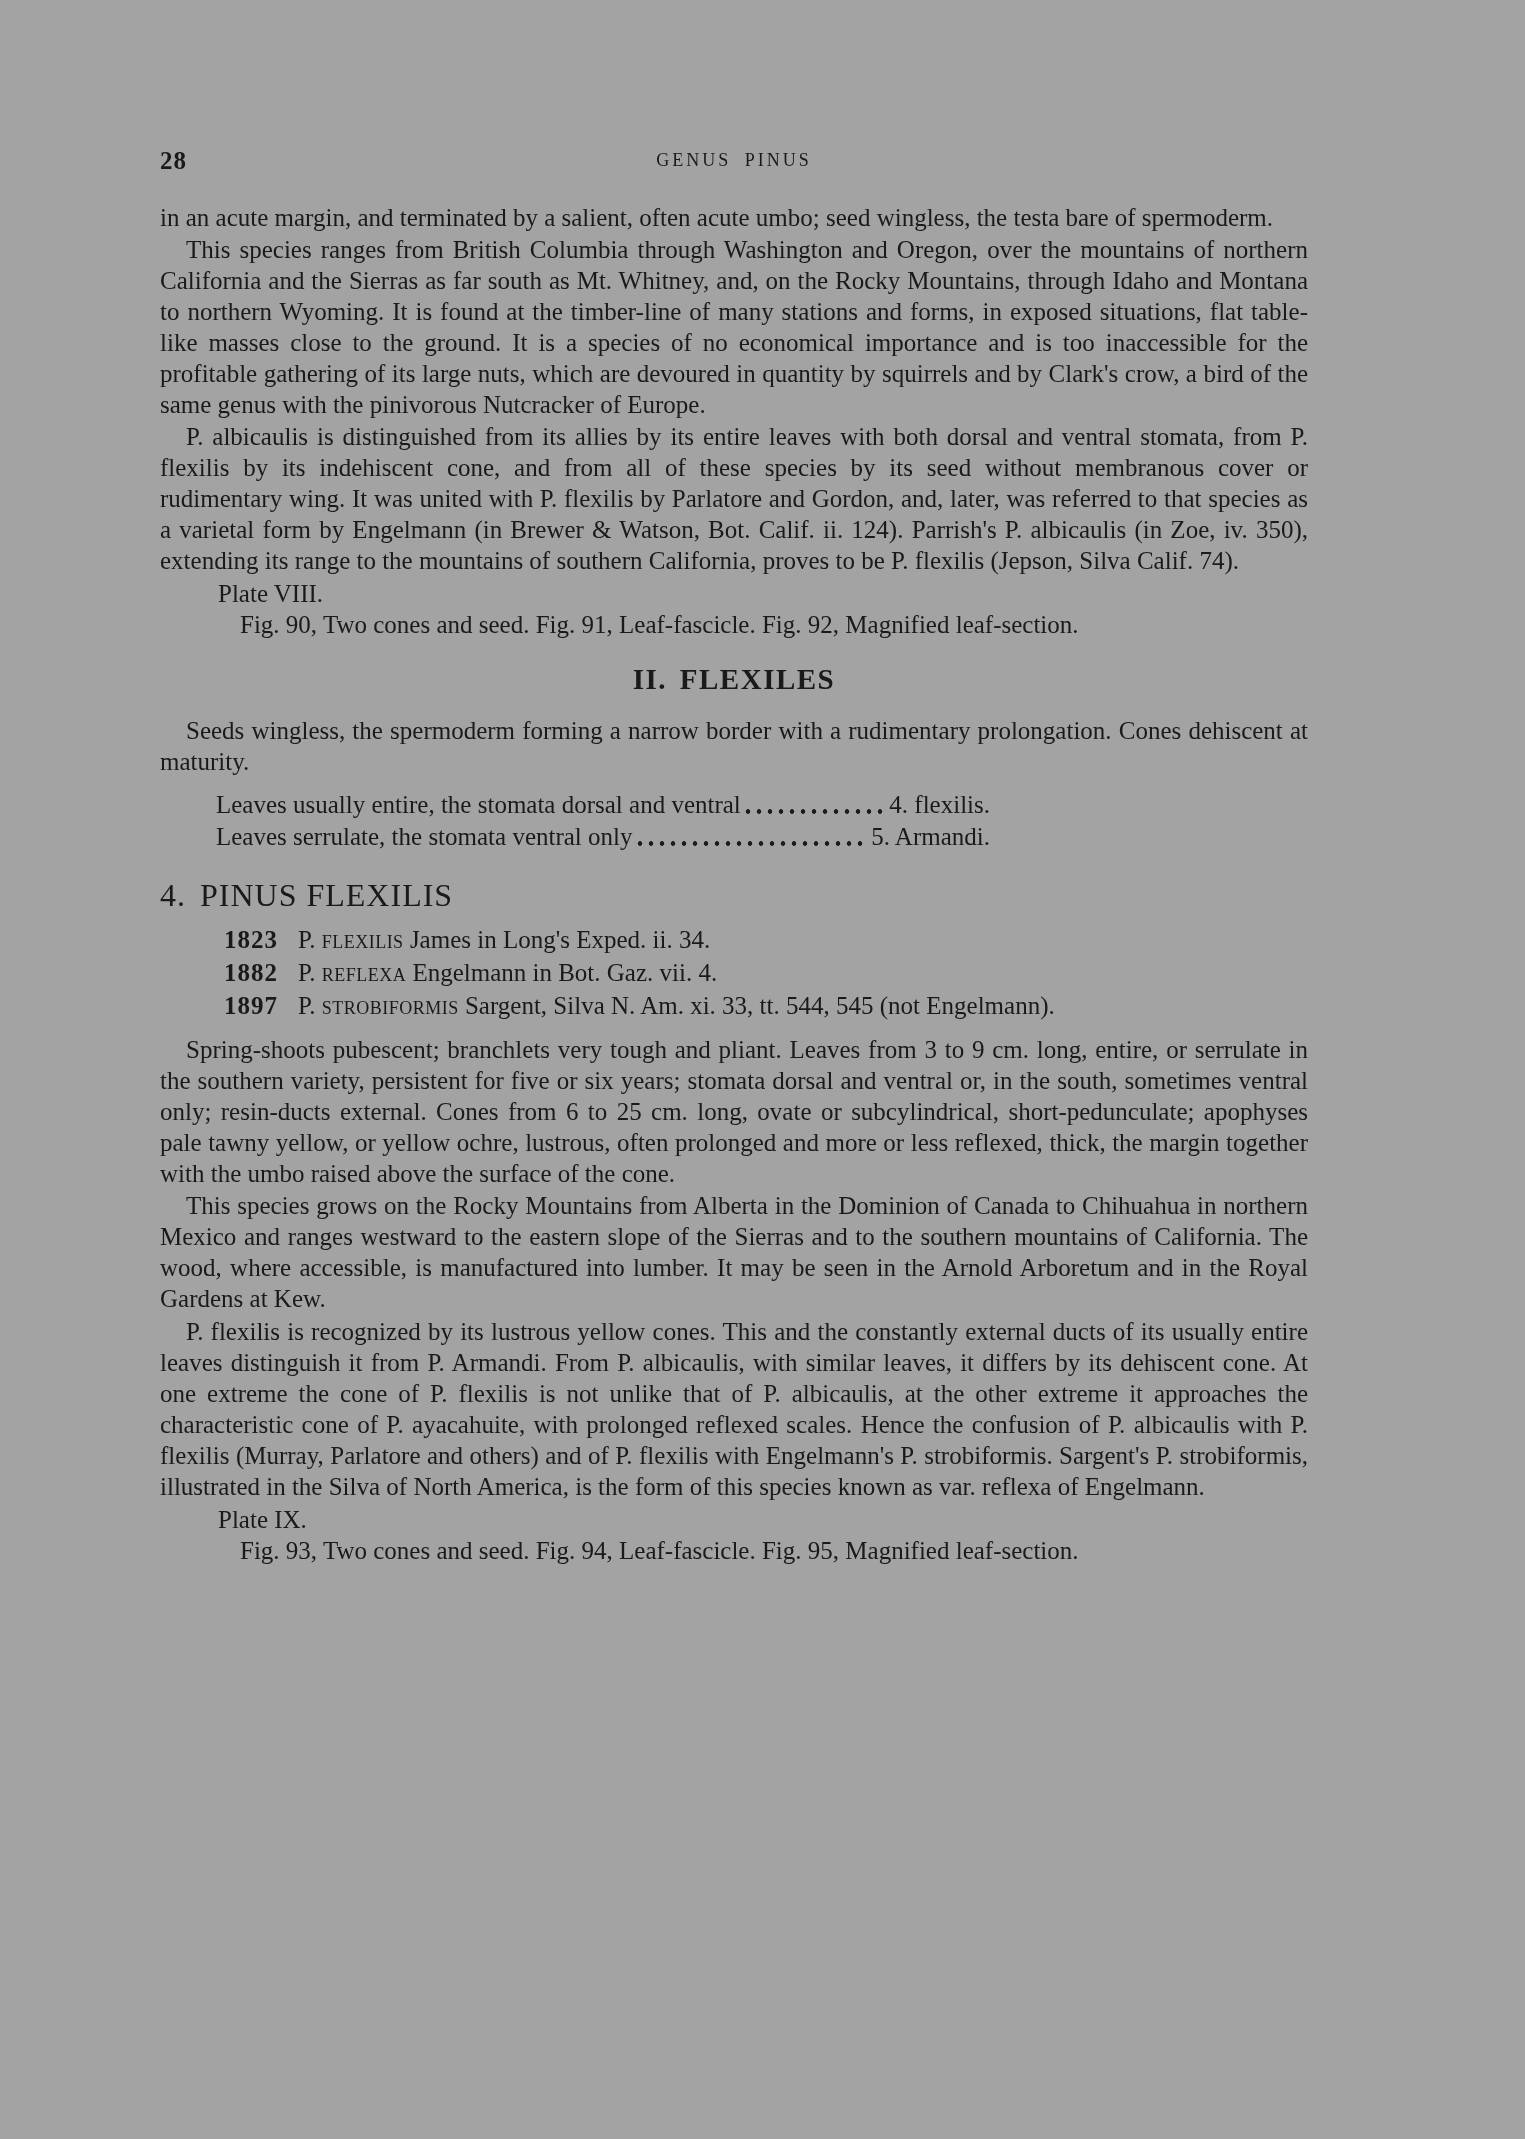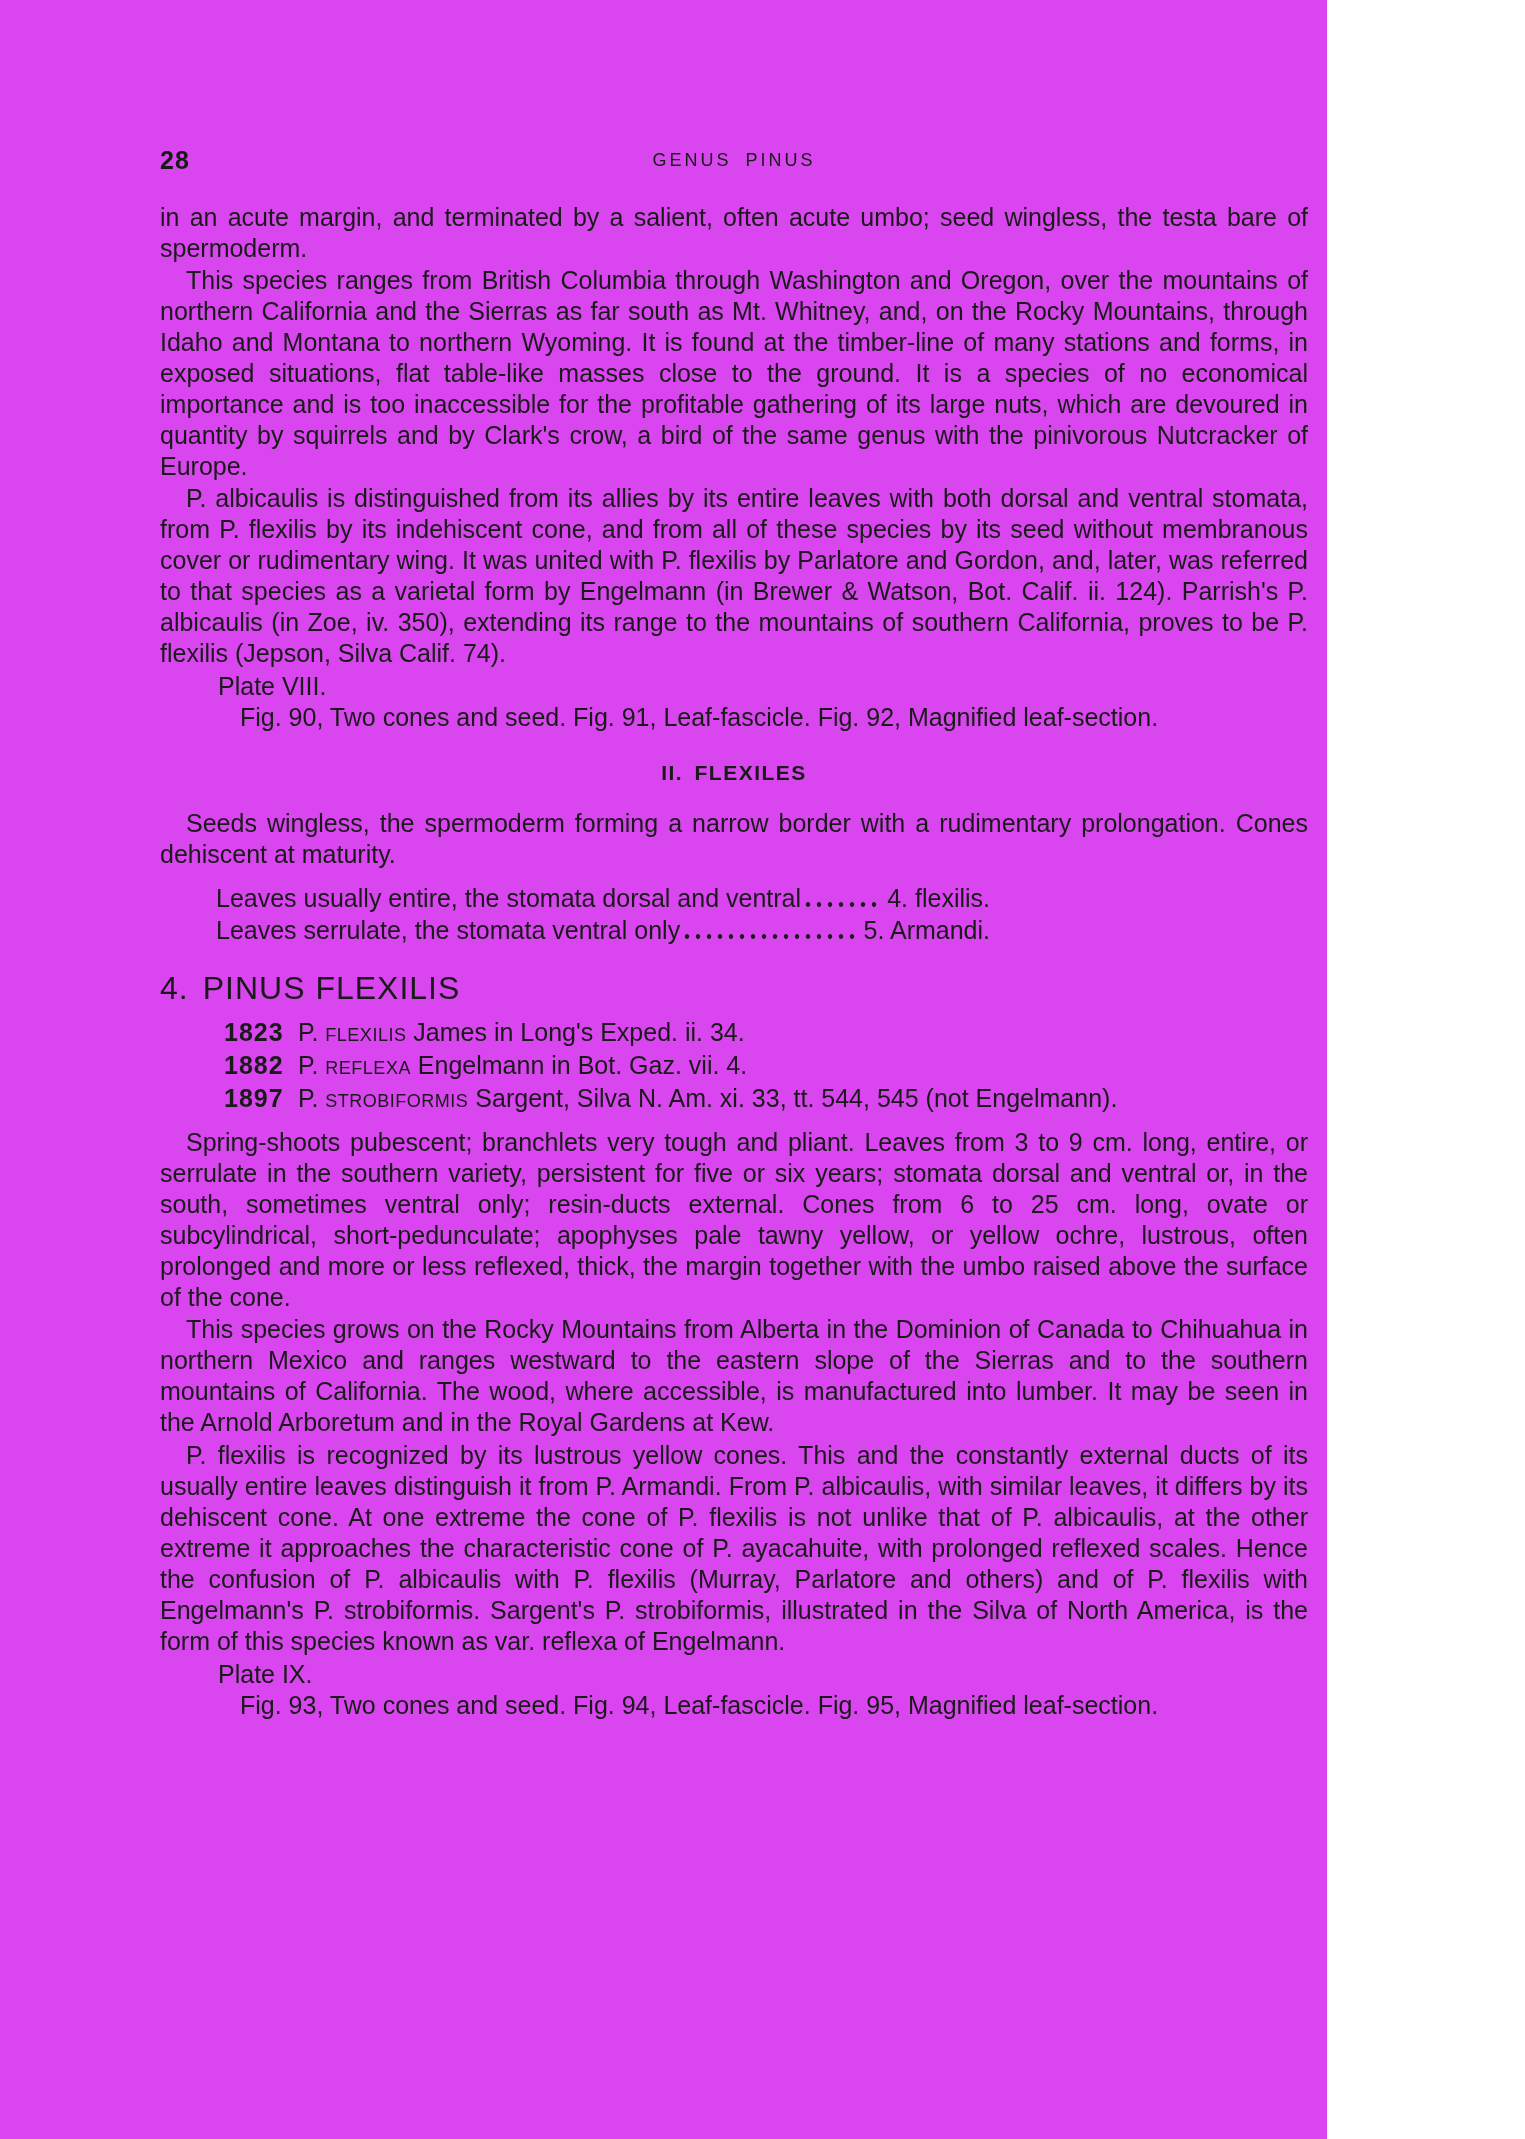--- a/index.html
+++ b/index.html
@@ -1,22 +1,22 @@
 <!DOCTYPE html>
 <html><head>
 <meta charset="utf-8">
 <style>
   html, body { margin: 0; padding: 0; background: #ffffff; }
   .page {
     position: relative;
-    width: 1327px;
+    width: 1525px;
     height: 2139px;
-    background: #d946ef;
+    background: #a3a3a3;
     color: #1a1a1a;
-    font-family: Liberation Sans, sans-serif;
+    font-family: Liberation Serif, serif;
     overflow: hidden;
   }
   .content {
     position: absolute;
     left: 160px;
     top: 145px;
     width: 1148px;
     font-size: 25px;
     line-height: 31px;
   }
@@ -51,21 +51,21 @@
   p.m2  { margin-top: 2px; }
   
   .plate-line { margin: 2px 0 0 58px; }
   .figs-line  { margin: 0 0 0 80px; }
   
   .group-heading {
     margin-top: 24px;
     margin-bottom: 20px;
     text-align: center;
     font-weight: bold;
-    font-size: 21px;
+    font-size: 29px;
     letter-spacing: 1.5px;
     word-spacing: 4px;
   }
   
   .key-block { margin: 12px 0 0 56px; width: 774px; }
   .key-row { display: flex; line-height: 32px; }
   .key-cond { white-space: nowrap; }
   .key-leader {
     flex: 1;
     align-self: flex-end;

